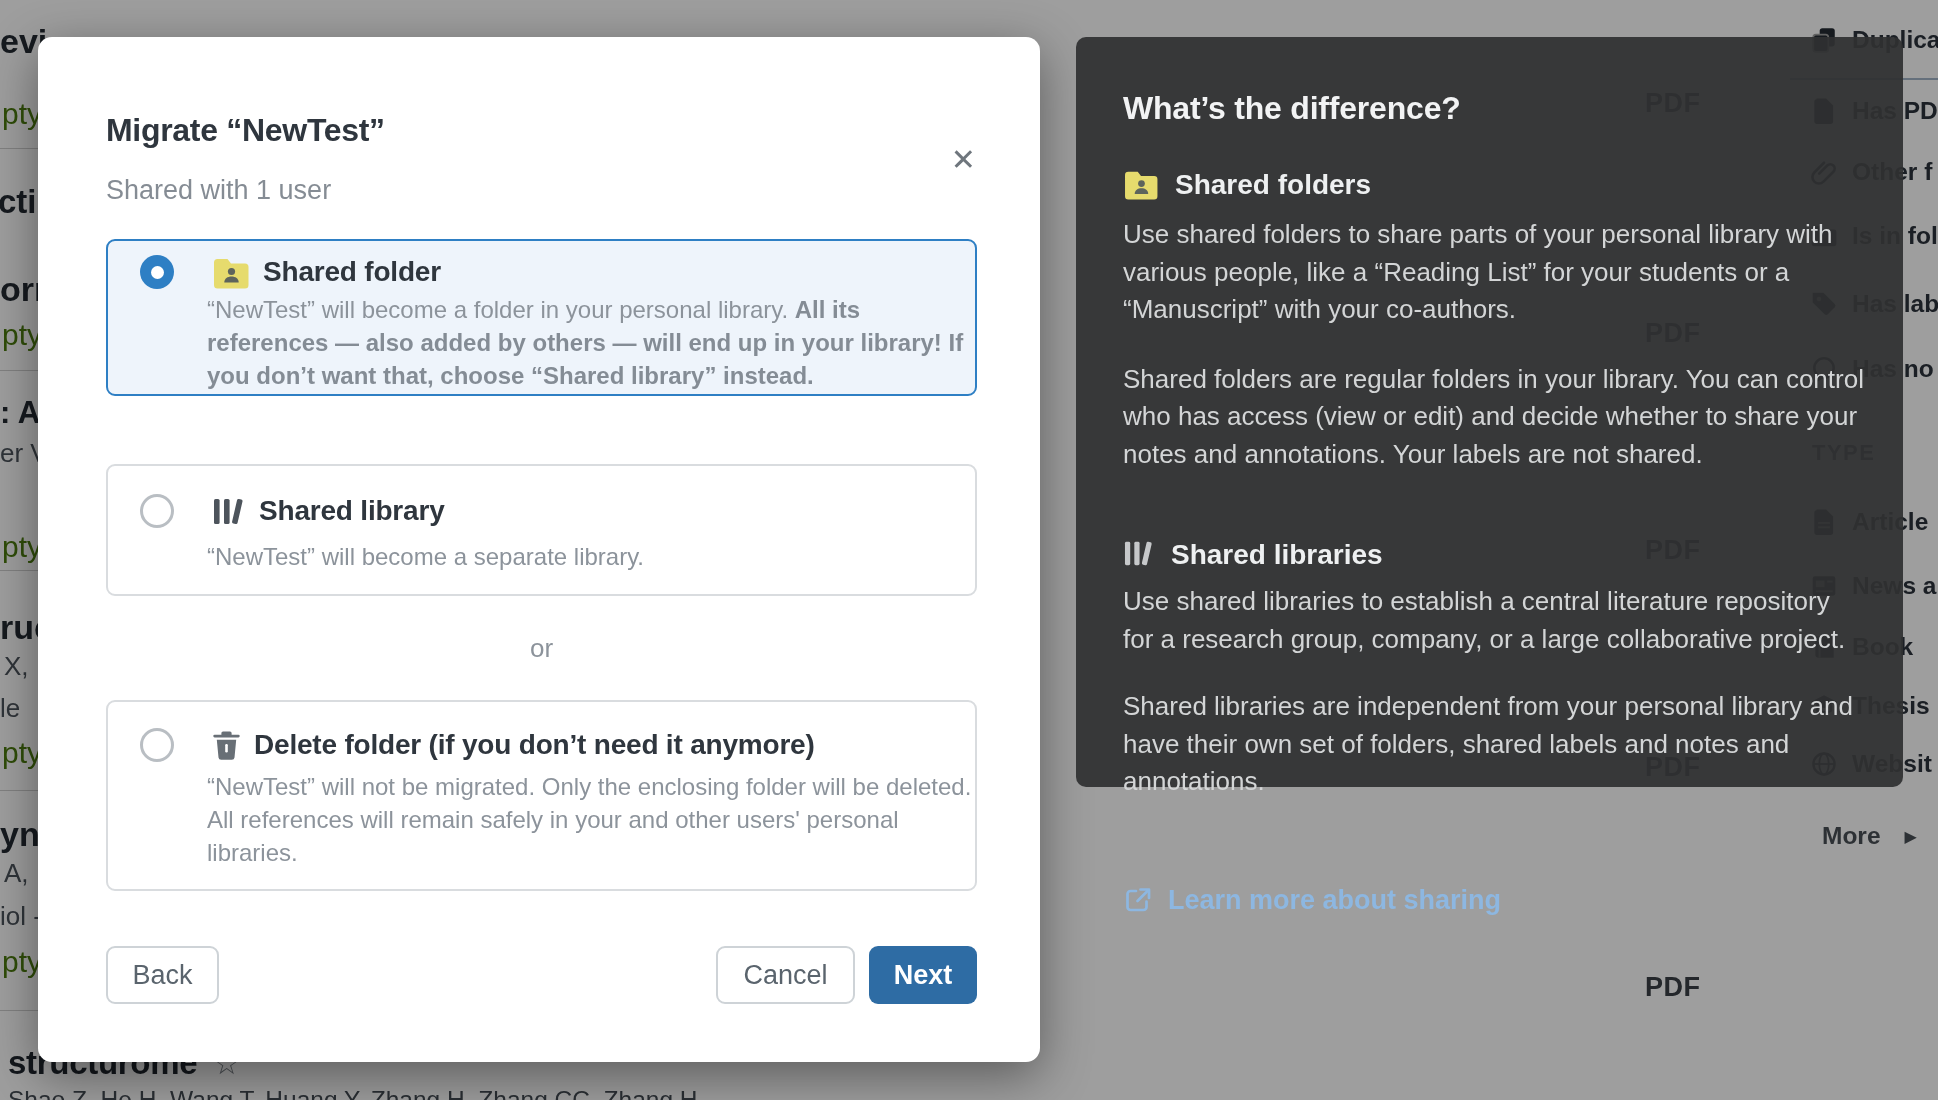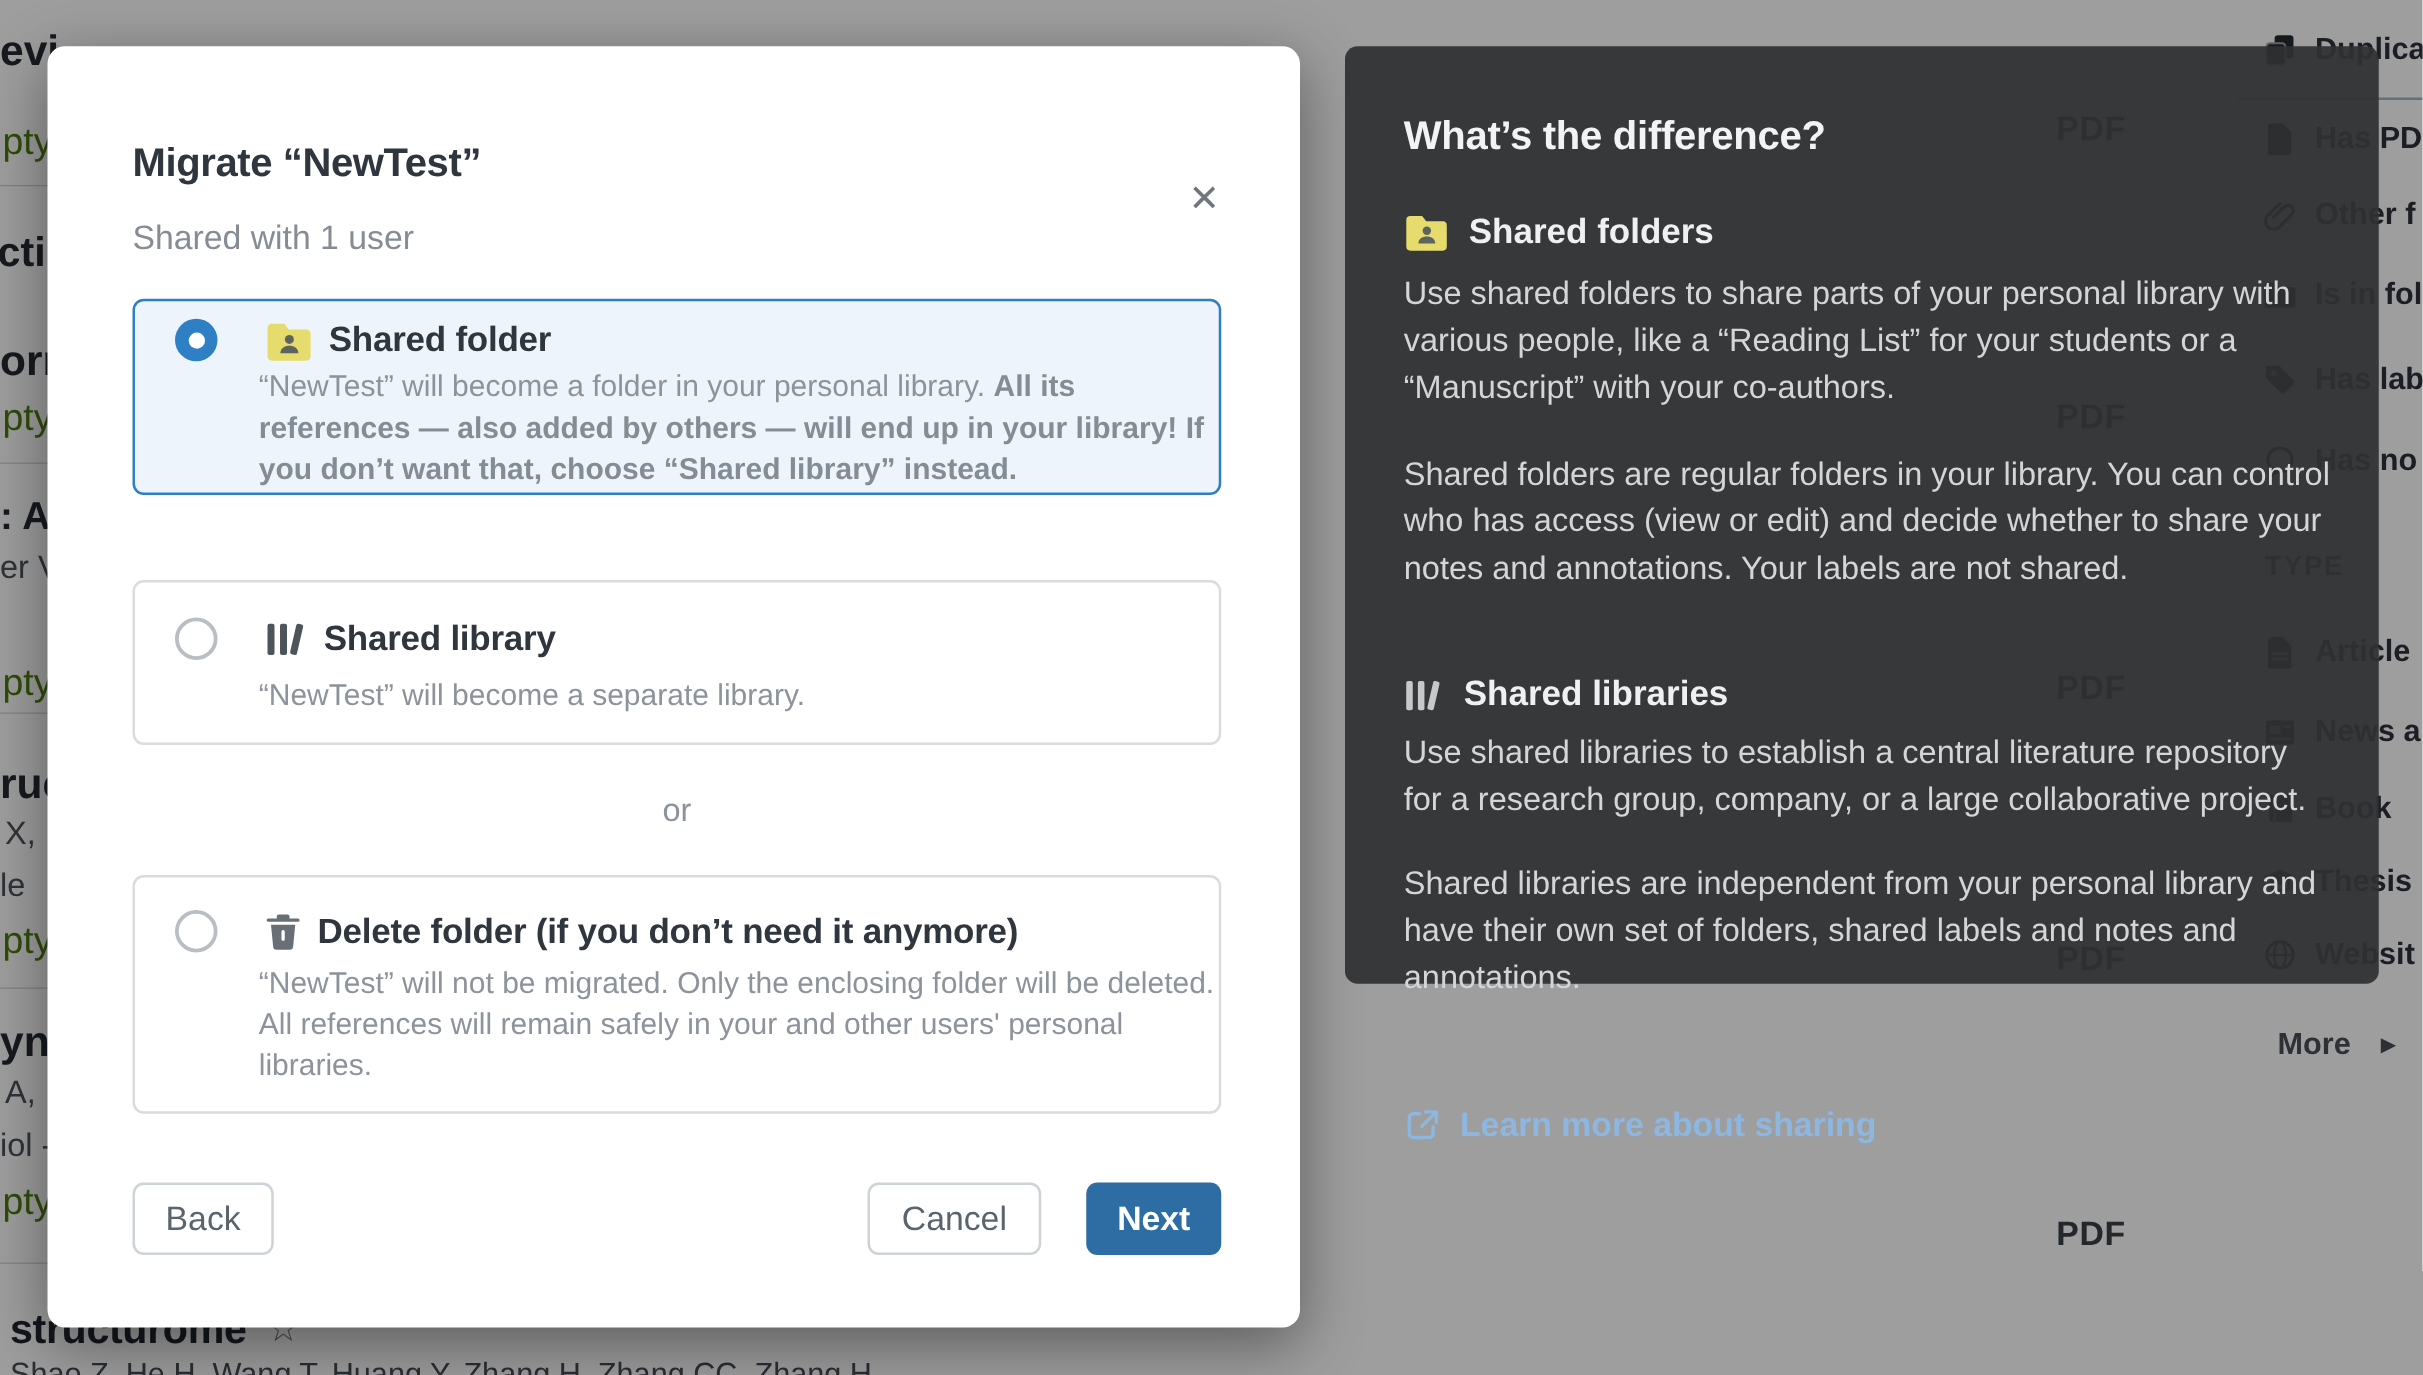--- a/index.html
+++ b/index.html
@@ -63,27 +63,27 @@
   .desc .bold { font-weight:700; color:#848c95; }
 
   .or { width:871px; text-align:center; margin:36px 0 35px 0; font-size:26px; color:#8c939b; line-height:33px; }
 
   .btn-row { margin-top:55px; display:flex; align-items:center; }
   .btn { height:58px; border-radius:9px; display:flex; align-items:center; justify-content:center;
          font-size:27px; cursor:pointer; }
   .btn.ghost { background:#fff; border:2px solid #ced3d7; color:#5a646d; }
   .btn.back { width:113px; }
   .btn.cancel { width:139px; margin-left:auto; }
-  .btn.primary { width:108px; margin-left:36px; background:#2e6ca4; color:#fff; font-weight:600; border:none; }
+  .btn.primary { width:108px; margin-left:14px; background:#2e6ca4; color:#fff; font-weight:600; border:none; }
 
   
   .panel { position:absolute; left:1076px; top:37px; width:827px; height:750px; z-index:2;
            background:rgba(47,48,50,0.93); border-radius:10px; padding:50px 40px 0 47px; }
   .panel h2 { font-size:32px; font-weight:700; color:#f2f3f4; letter-spacing:-0.2px; margin-top:3px; }
-  .sec-head { display:flex; align-items:flex-end; gap:16px; }
+  .sec-head { display:flex; align-items:flex-start; gap:16px; }
   .sec-head .tt { font-size:28px; font-weight:700; color:#eef0f1; }
   .sh1 { margin-top:42px; } .sh2 { margin-top:66px; }
   .panel p { font-size:26px; line-height:37.5px; color:#d3d5d6; width:742px; }
   .p1 { margin-top:15px; } .p2 { margin-top:32px; } .p3 { margin-top:12px; } .p4 { margin-top:30px; }
   .learn { margin-top:84px; display:flex; align-items:center; gap:15px; cursor:pointer; }
   .learn .lt { font-size:27px; font-weight:700; color:#8db7e1; }
 </style>
 </head>
 <body>
 

